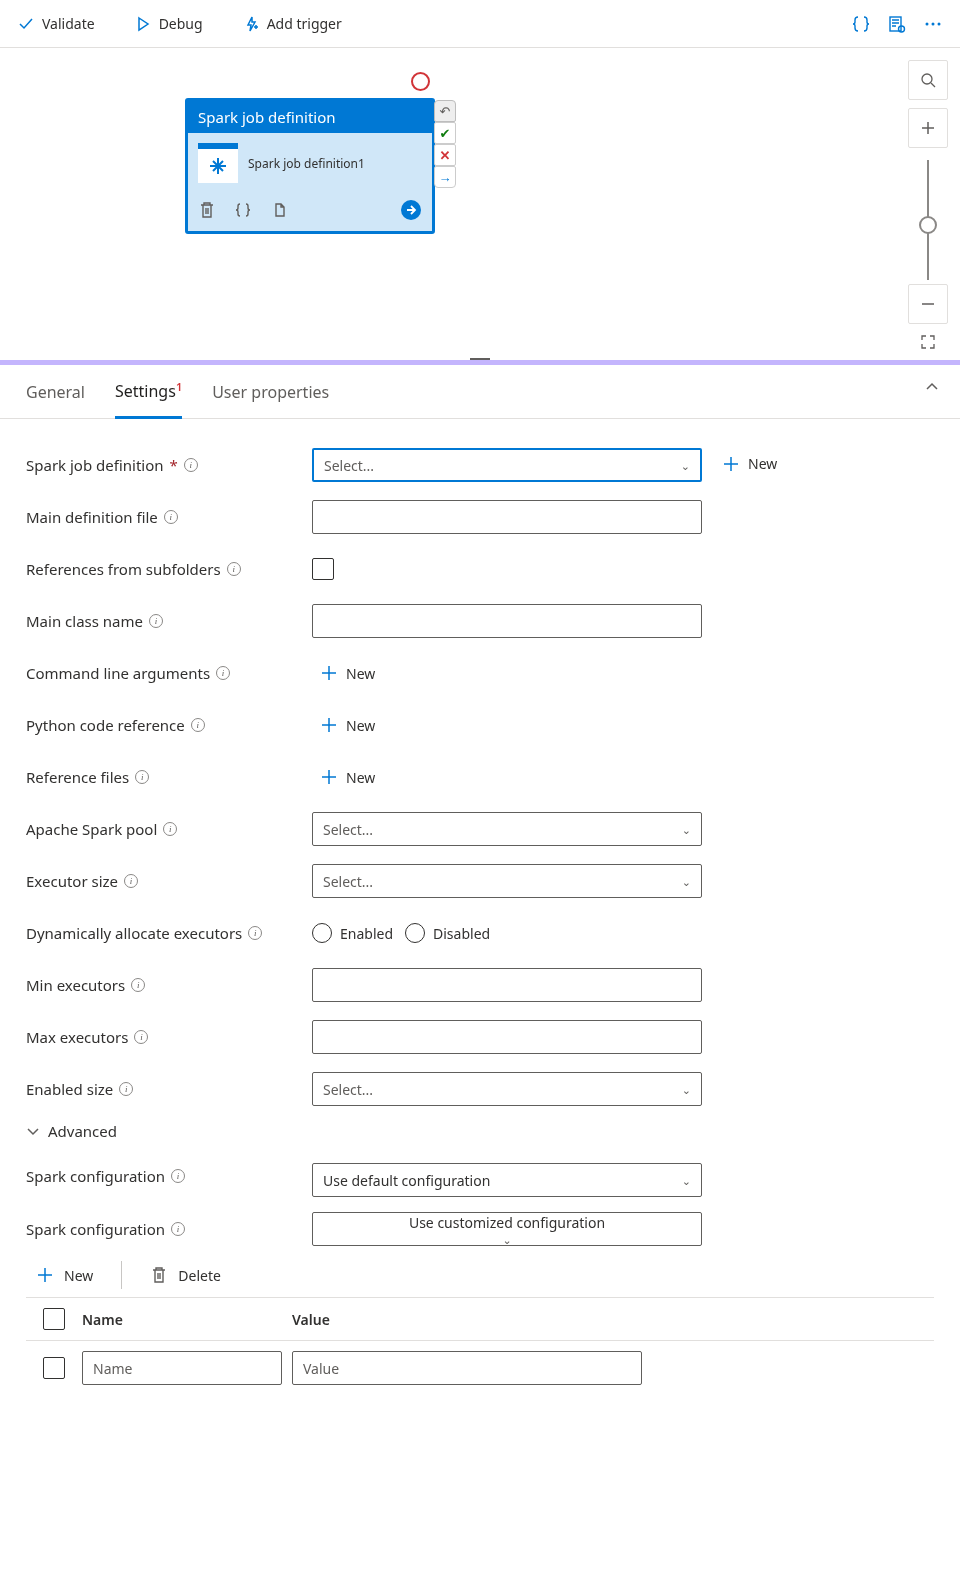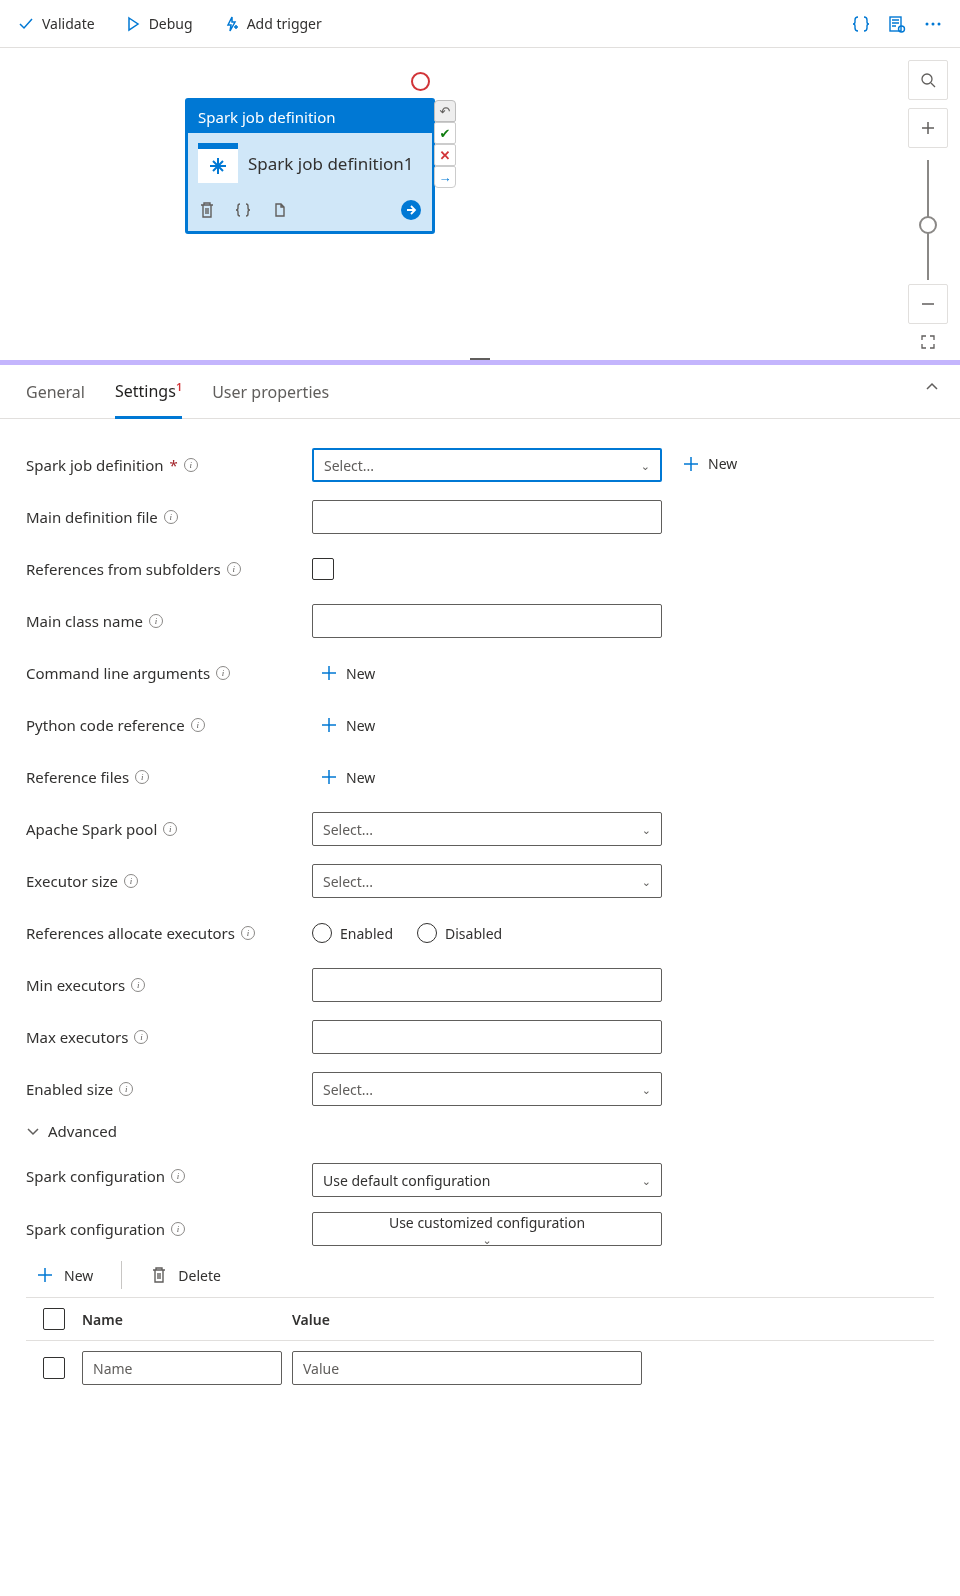--- a/index.html
+++ b/index.html
@@ -1,20 +1,20 @@
 <!DOCTYPE html>
 <html><head>
 <meta charset="utf-8">
 <style>
   * { box-sizing: border-box; margin: 0; padding: 0; font-family: "Segoe UI", -apple-system, system-ui, sans-serif; }
   body { background: #fff; color: #323130; width: 960px; font-size: 14px; }
   
   
   .toolbar { display: flex; align-items: center; height: 48px; padding: 0 18px; border-bottom: 1px solid #e1dfdd; }
-  .toolbar-left { display: flex; gap: 30px; align-items: center; }
+  .toolbar-left { display: flex; gap: 40px; align-items: center; }
   .toolbar-btn { display: flex; align-items: center; gap: 8px; color: #323130; cursor: pointer; }
   .toolbar-btn svg { color: #0078d4; }
   .toolbar-right { margin-left: auto; display: flex; gap: 18px; align-items: center; }
   .toolbar-right svg { color: #0078d4; cursor: pointer; }
   
   
   .canvas { position: relative; height: 312px; background: #fff; }
   .node { position: absolute; top: 50px; left: 185px; width: 250px; border: 3px solid #0078d4; background: #d0e7f8; border-radius: 3px; }
   .node-header { background: #0078d4; color: #fff; padding: 6px 10px; font-size: 15px; }
   .node-body { display: flex; align-items: center; gap: 10px; padding: 10px; }
@@ -43,30 +43,30 @@
   .tab.active { color: #201f1e; border-bottom: 3px solid #0078d4; margin-bottom: -1px; font-weight: 400; }
   .tab-badge { color: #d13438; font-size: 11px; vertical-align: super; font-weight:600;}
   .collapse { position: absolute; right: 20px; top: 14px; cursor: pointer; color: #605e5c; }
   
   
   .form { padding: 26px; }
   .row { display: flex; align-items: center; min-height: 40px; margin-bottom: 12px; }
   .row-label { width: 286px; display: flex; align-items: center; gap: 6px; font-size: 15px;}
   .req { color: #a4262c; }
   .info { width: 14px; height: 14px; border: 1px solid #8a8886; border-radius: 50%; display: inline-flex; align-items: center; justify-content: center; font-size: 9px; color: #605e5c; font-style: italic; font-family: serif; cursor: help; }
-  .row-control { width: 350px; }
+  .row-control { width: 390px; }
   .select, .input { width: 100%; height: 34px; border: 1px solid #605e5c; border-radius: 2px; padding: 0 10px; display: flex; align-items: center; justify-content: space-between; color: #605e5c; cursor: pointer; background: #fff; font-family:inherit; font-size:14px;}
   .select.highlight { border: 2px solid #0078d4; }
   .input { cursor: text; }
   .new-link { display: inline-flex; align-items: center; gap: 8px; color: #323130; cursor: pointer; }
   .new-link .plus { color: #0078d4; }
   .row-extra { margin-left: 20px; }
   .checkbox { width: 22px; height: 22px; border: 1px solid #323130; border-radius: 2px; cursor: pointer; background:#fff;}
   .radio { width: 20px; height: 20px; border: 1px solid #323130; border-radius: 50%; cursor: pointer; display:inline-block;}
-  .radio-group { display: flex; gap: 24px; align-items: center; }
+  .radio-group { display: flex; gap: 12px; align-items: center; }
   .radio-opt { display: flex; align-items: center; gap: 8px; }
   .section-header { display: flex; align-items: center; gap: 8px; margin: 8px 0 14px; cursor: pointer; font-size:15px;}
   .config-toolbar { display: flex; align-items: center; gap: 28px; margin: 12px 0 8px 10px; }
   .divider-v { width: 1px; height: 28px; background: #c8c6c4; }
   .config-btn { display: flex; align-items: center; gap: 10px; cursor: pointer; }
   .config-btn .plus { color: #0078d4; }
   .config-btn .trash { color: #605e5c; }
   .table-header { display: flex; align-items: center; padding: 10px 0; border-top: 1px solid #e1dfdd; border-bottom: 1px solid #e1dfdd; font-weight: 600; }
   .table-row { display: flex; align-items: center; padding: 10px 0; }
   .col-check { width: 56px; display: flex; justify-content: center; }
@@ -122,21 +122,21 @@
 <div class="canvas">
   <div class="node-dot"></div>
   <div class="node">
     <div class="node-header">Spark job definition</div>
     <div class="node-body">
       <div class="node-icon">
         <svg width="20" height="20" viewBox="0 0 20 20" fill="none" stroke="#0078d4" stroke-width="2">
             <path d="M5 5 L15 15 M15 5 L5 15 M10 2 L10 18 M2 10 L18 10"></path>
           </svg>
       </div>
-      <div style="font-size:17px;">Spark job definition1</div>
+      <div style="font-size:12px;">Spark job definition1</div>
     </div>
     <div class="node-footer">
       <svg width="18" height="18" viewBox="0 0 18 18" fill="none" stroke="currentColor" stroke-width="1.4">
           <path d="M3 4 H15 M6 4 V2 H12 V4 M5 4 L5 16 H13 L13 4 M8 7 V13 M10 7 V13"></path>
         </svg>
       <svg width="18" height="18" viewBox="0 0 18 18" fill="none" stroke="currentColor" stroke-width="1.4">
           <path d="M6 3 Q4 3 4 5 L4 7 Q4 9 2 9 Q4 9 4 11 L4 13 Q4 15 6 15"></path>
           <path d="M12 3 Q14 3 14 5 L14 7 Q14 9 16 9 Q14 9 14 11 L14 13 Q14 15 12 15"></path>
         </svg>
       <svg width="18" height="18" viewBox="0 0 18 18" fill="none" stroke="currentColor" stroke-width="1.4">
@@ -313,21 +313,21 @@
     <div class="row-control">
       <div class="select">
         <span>Select...</span>
         <span class="chev">⌄</span>
       </div>
     </div>
   </div>
 
   <div class="row">
     <div class="row-label">
-      <span>References allocate executors</span>
+      <span>Dynamically allocate executors</span>
       <span class="info">i</span>
     </div>
     <div class="radio-group">
       <div class="radio-opt">
         <div class="radio"></div>
         <span>Enabled</span>
       </div>
       <div class="radio-opt">
         <div class="radio"></div>
         <span>Disabled</span>

